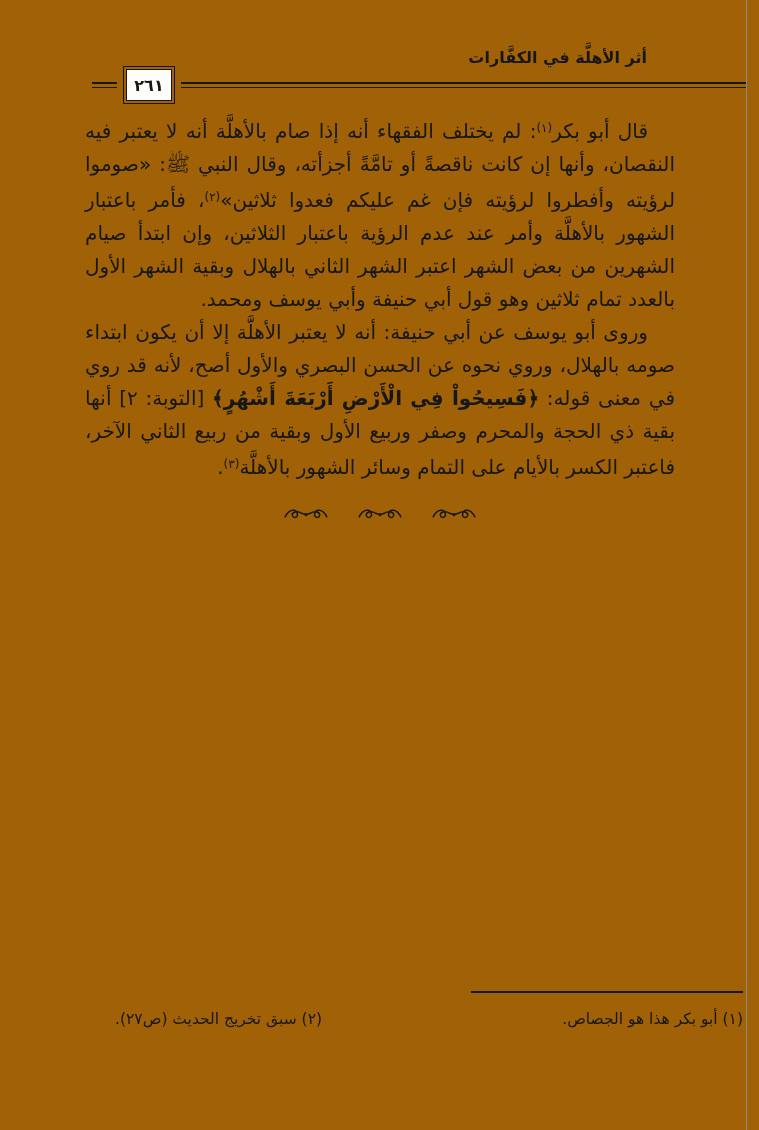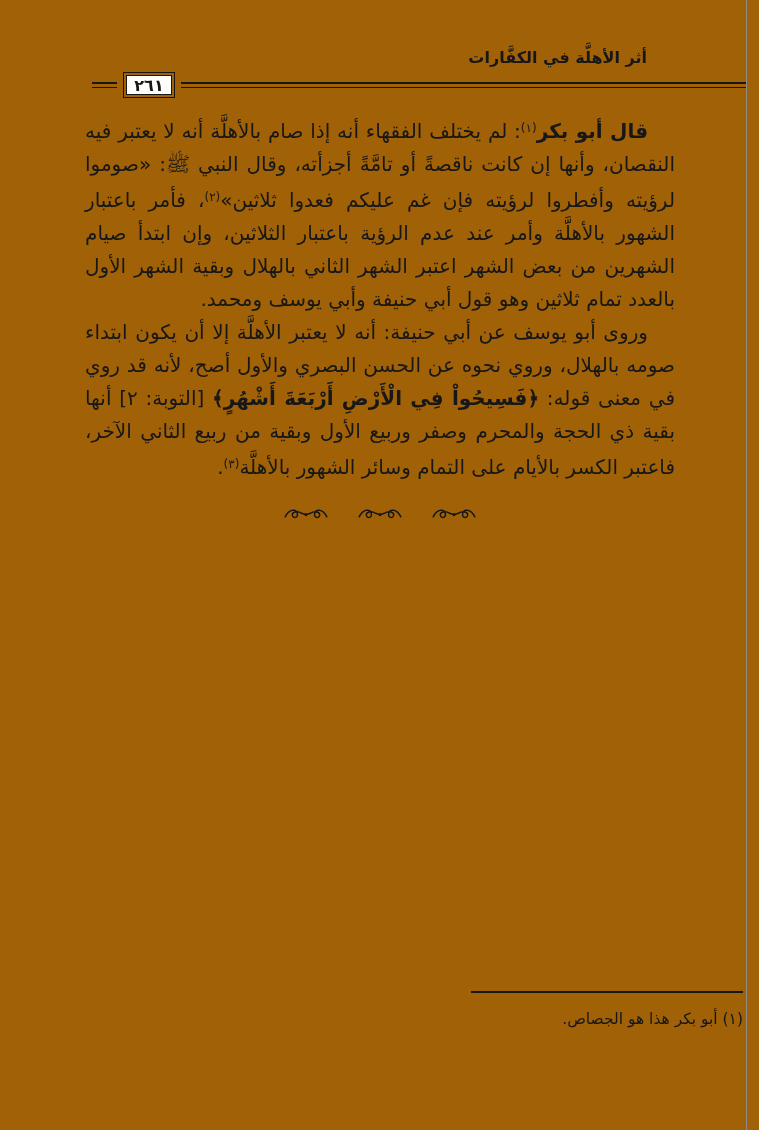--- a/index.html
+++ b/index.html
@@ -35,36 +35,36 @@
   }
   .dbl {
     height:6px;
     border-top:2px solid #171717;
     border-bottom:1px solid #171717;
   }
   .dbl.seg { width:25px; margin-right:6px; }
   .dbl.long { flex:1; margin-left:6px; }
 
   .page-num-box {
-    width:46px; height:20px;
+    width:46px; height:32px;
     border:1.5px solid #171717;
     outline:1px solid #171717; outline-offset:2px;
     background:#fdfdfa;
     display:flex; align-items:center; justify-content:center;
     font-size:16px; font-weight:bold;
     margin:0 3px;
   }
 
   .text-block {
     position:absolute; top:112px; right:84px; left:85px;
     font-size:20px; line-height:33px;
     text-align:justify;
   }
   .text-block p { text-indent:27px; margin:0; }
-  .lead { font-weight:bold; }
+  .lead { font-weight:normal; }
   .sup { font-size:12px; vertical-align:6px; }
   .quran { font-weight:bold; }
 
   .ornaments {
     margin-top:22px;
     display:flex; justify-content:center; gap:28px;
     direction:ltr;
   }
   .ornaments svg { display:block; }
 
@@ -117,15 +117,18 @@
       </svg>
     </div>
   </div>
 
   <div class="footnote-sep"></div>
 
   <div class="footnotes">
     <div class="fn-col fn-right">
       <div>(١) أبو بكر هذا هو الجصاص.</div>
     </div>
+    <div class="fn-col fn-left">
+      <div>(٢) سبق تخريج الحديث (ص٢٧).</div>
+    </div>
   </div>
 
 </div>
 
 </body></html>

